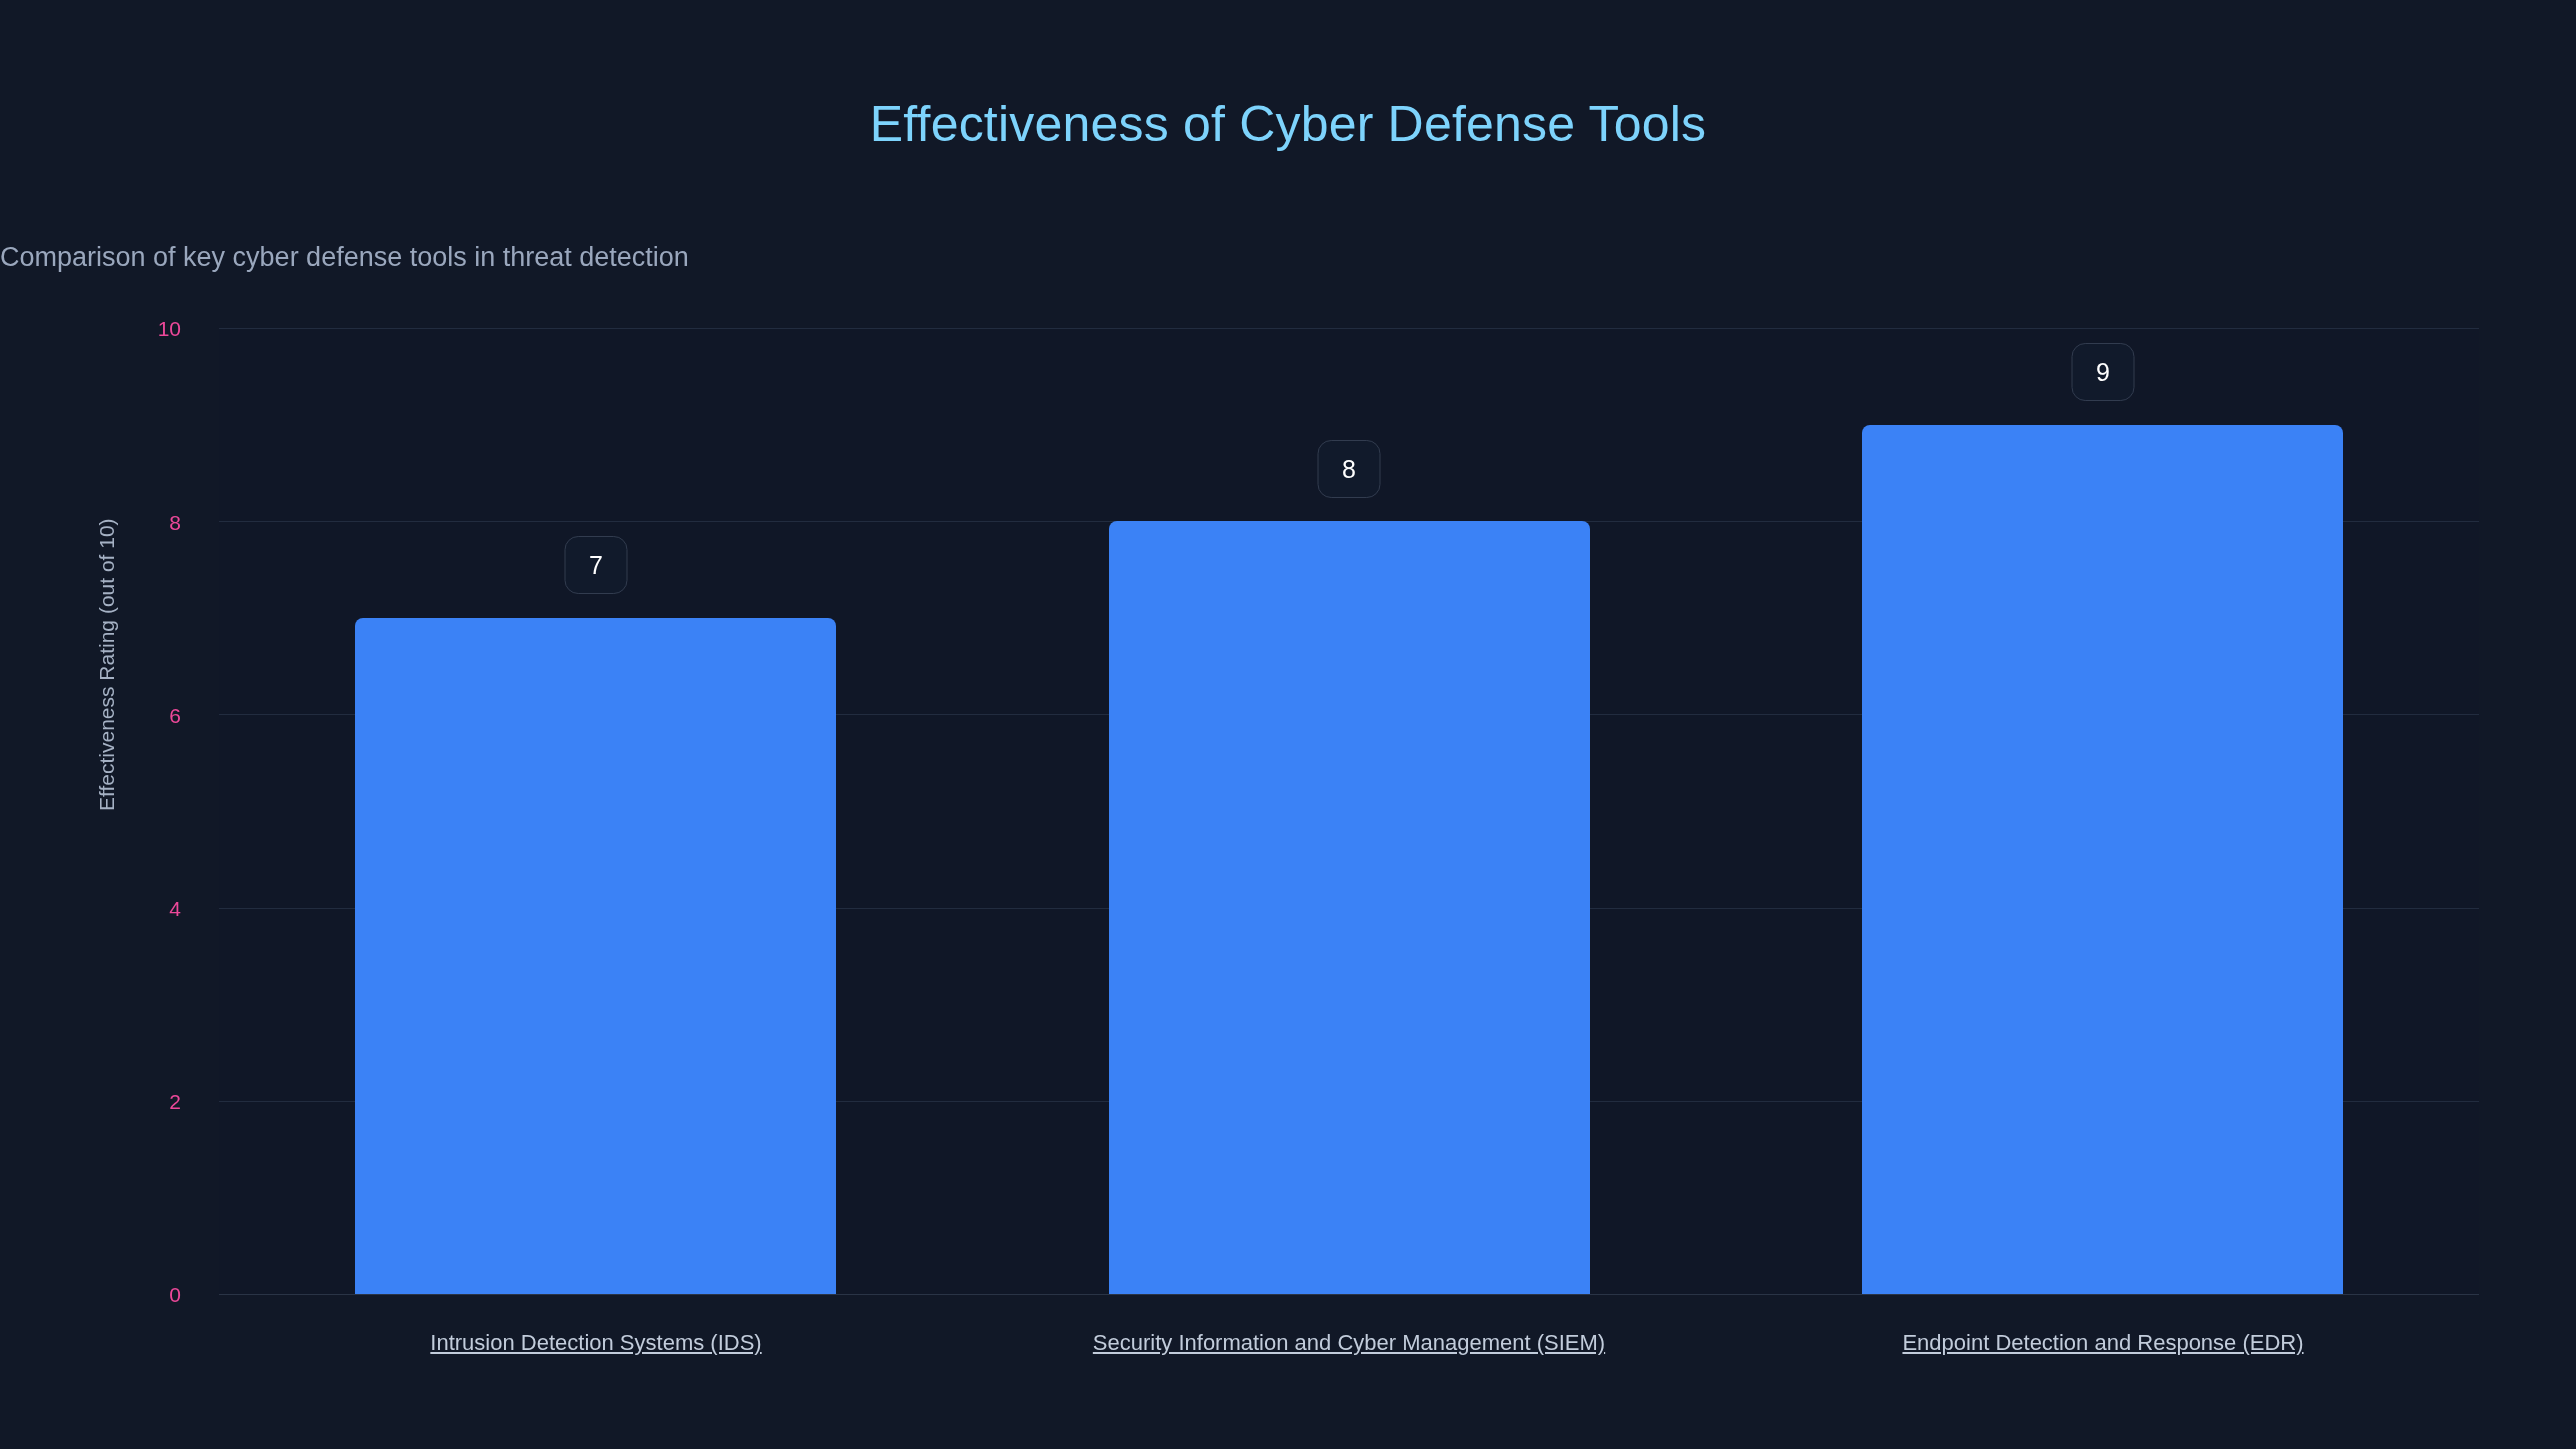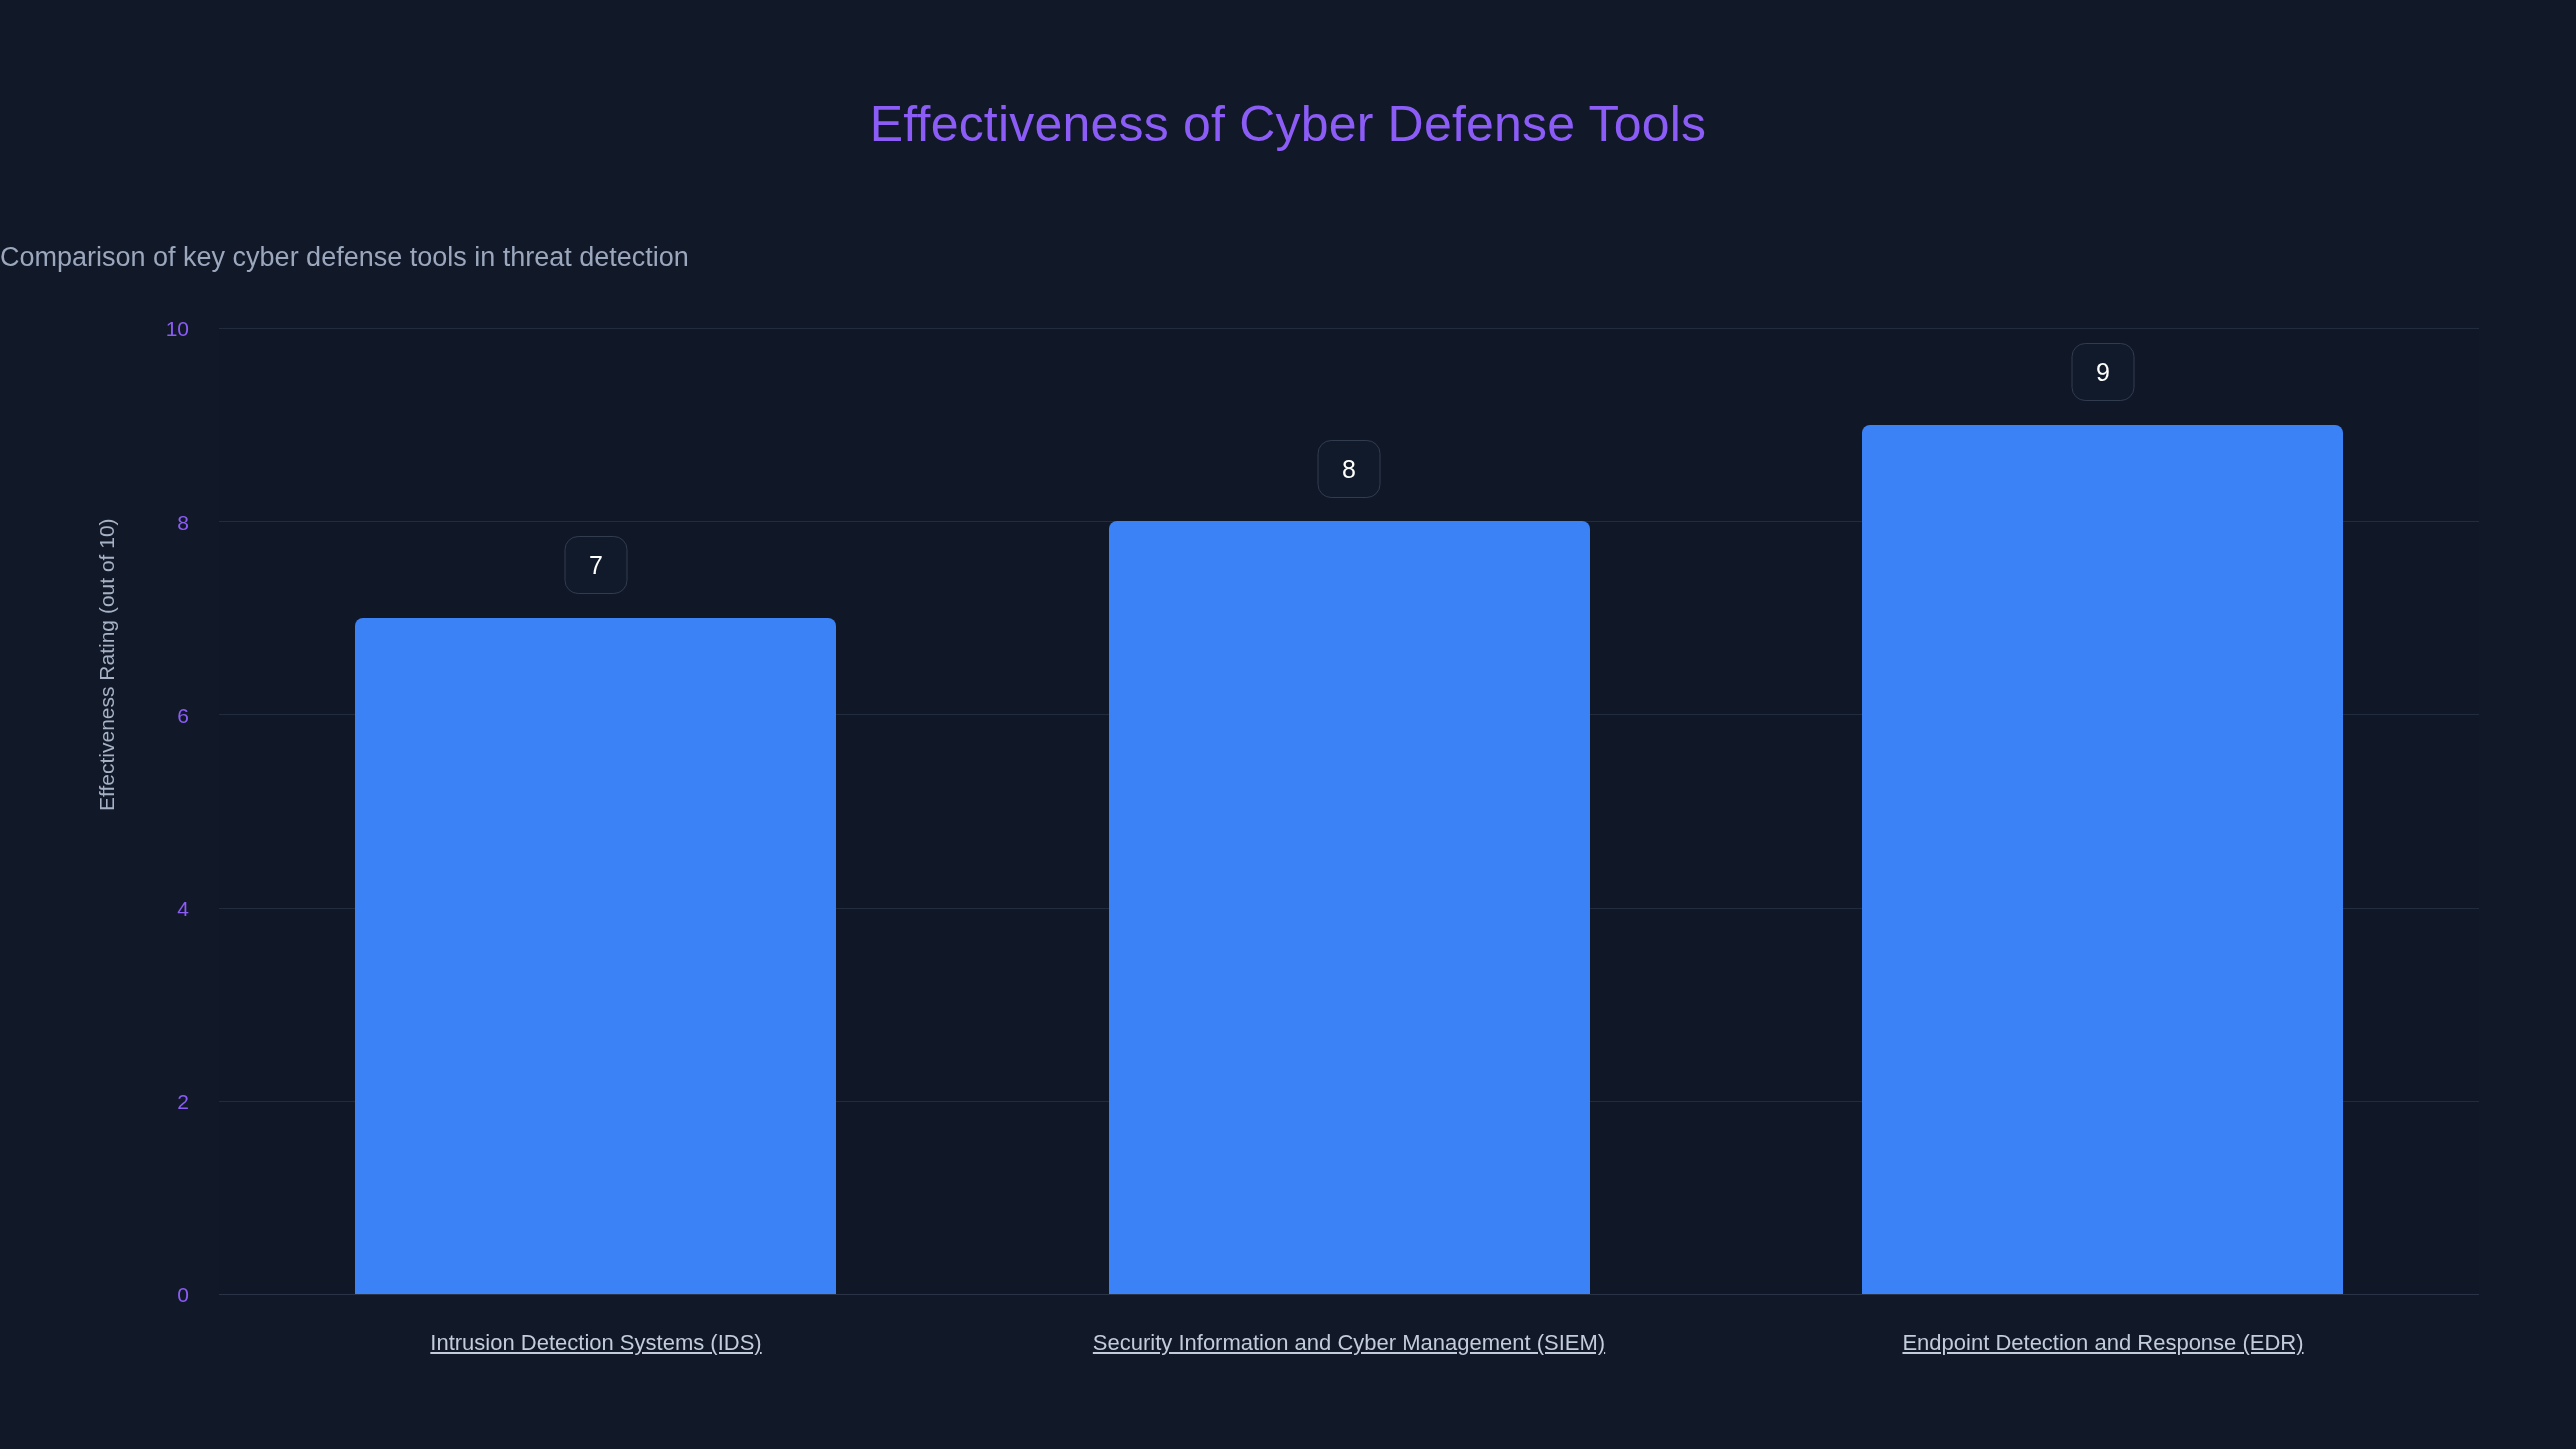--- a/index.html
+++ b/index.html
@@ -22,21 +22,21 @@
   
   .chart-title {
     position: absolute;
     top: 95px;
     left: 0;
     width: 2576px;
     text-align: center;
     font-size: 50px;
     font-weight: 400;
     letter-spacing: 0.2px;
-    color: #8b5cf6;
+    color: #7dd3fc;
     white-space: nowrap;
   }
 
   .chart-subtitle {
     position: absolute;
     top: 242px;
     left: 0;
     width: 2576px;
     text-align: left;
     font-size: 27px;
@@ -58,25 +58,25 @@
   .gridline {
     position: absolute;
     left: 0;
     width: 100%;
     height: 0.8px;
     background: #222c3f;
   }
   .gridline.zero { background: #2a3446; }
   .y-tick-wrap {
     position: absolute;
-    left: 125px;
+    left: 117px;
     width: 64px;
     text-align: right;
     font-size: 21px;
-    color: #8b5cf6;
+    color: #ec4899;
     transform: translateY(-50%);
     line-height: 1;
   }
 
   .y-axis-label {
     position: absolute;
     left: 95px;
     top: 811px;
     transform: rotate(-90deg);
     transform-origin: left top;

